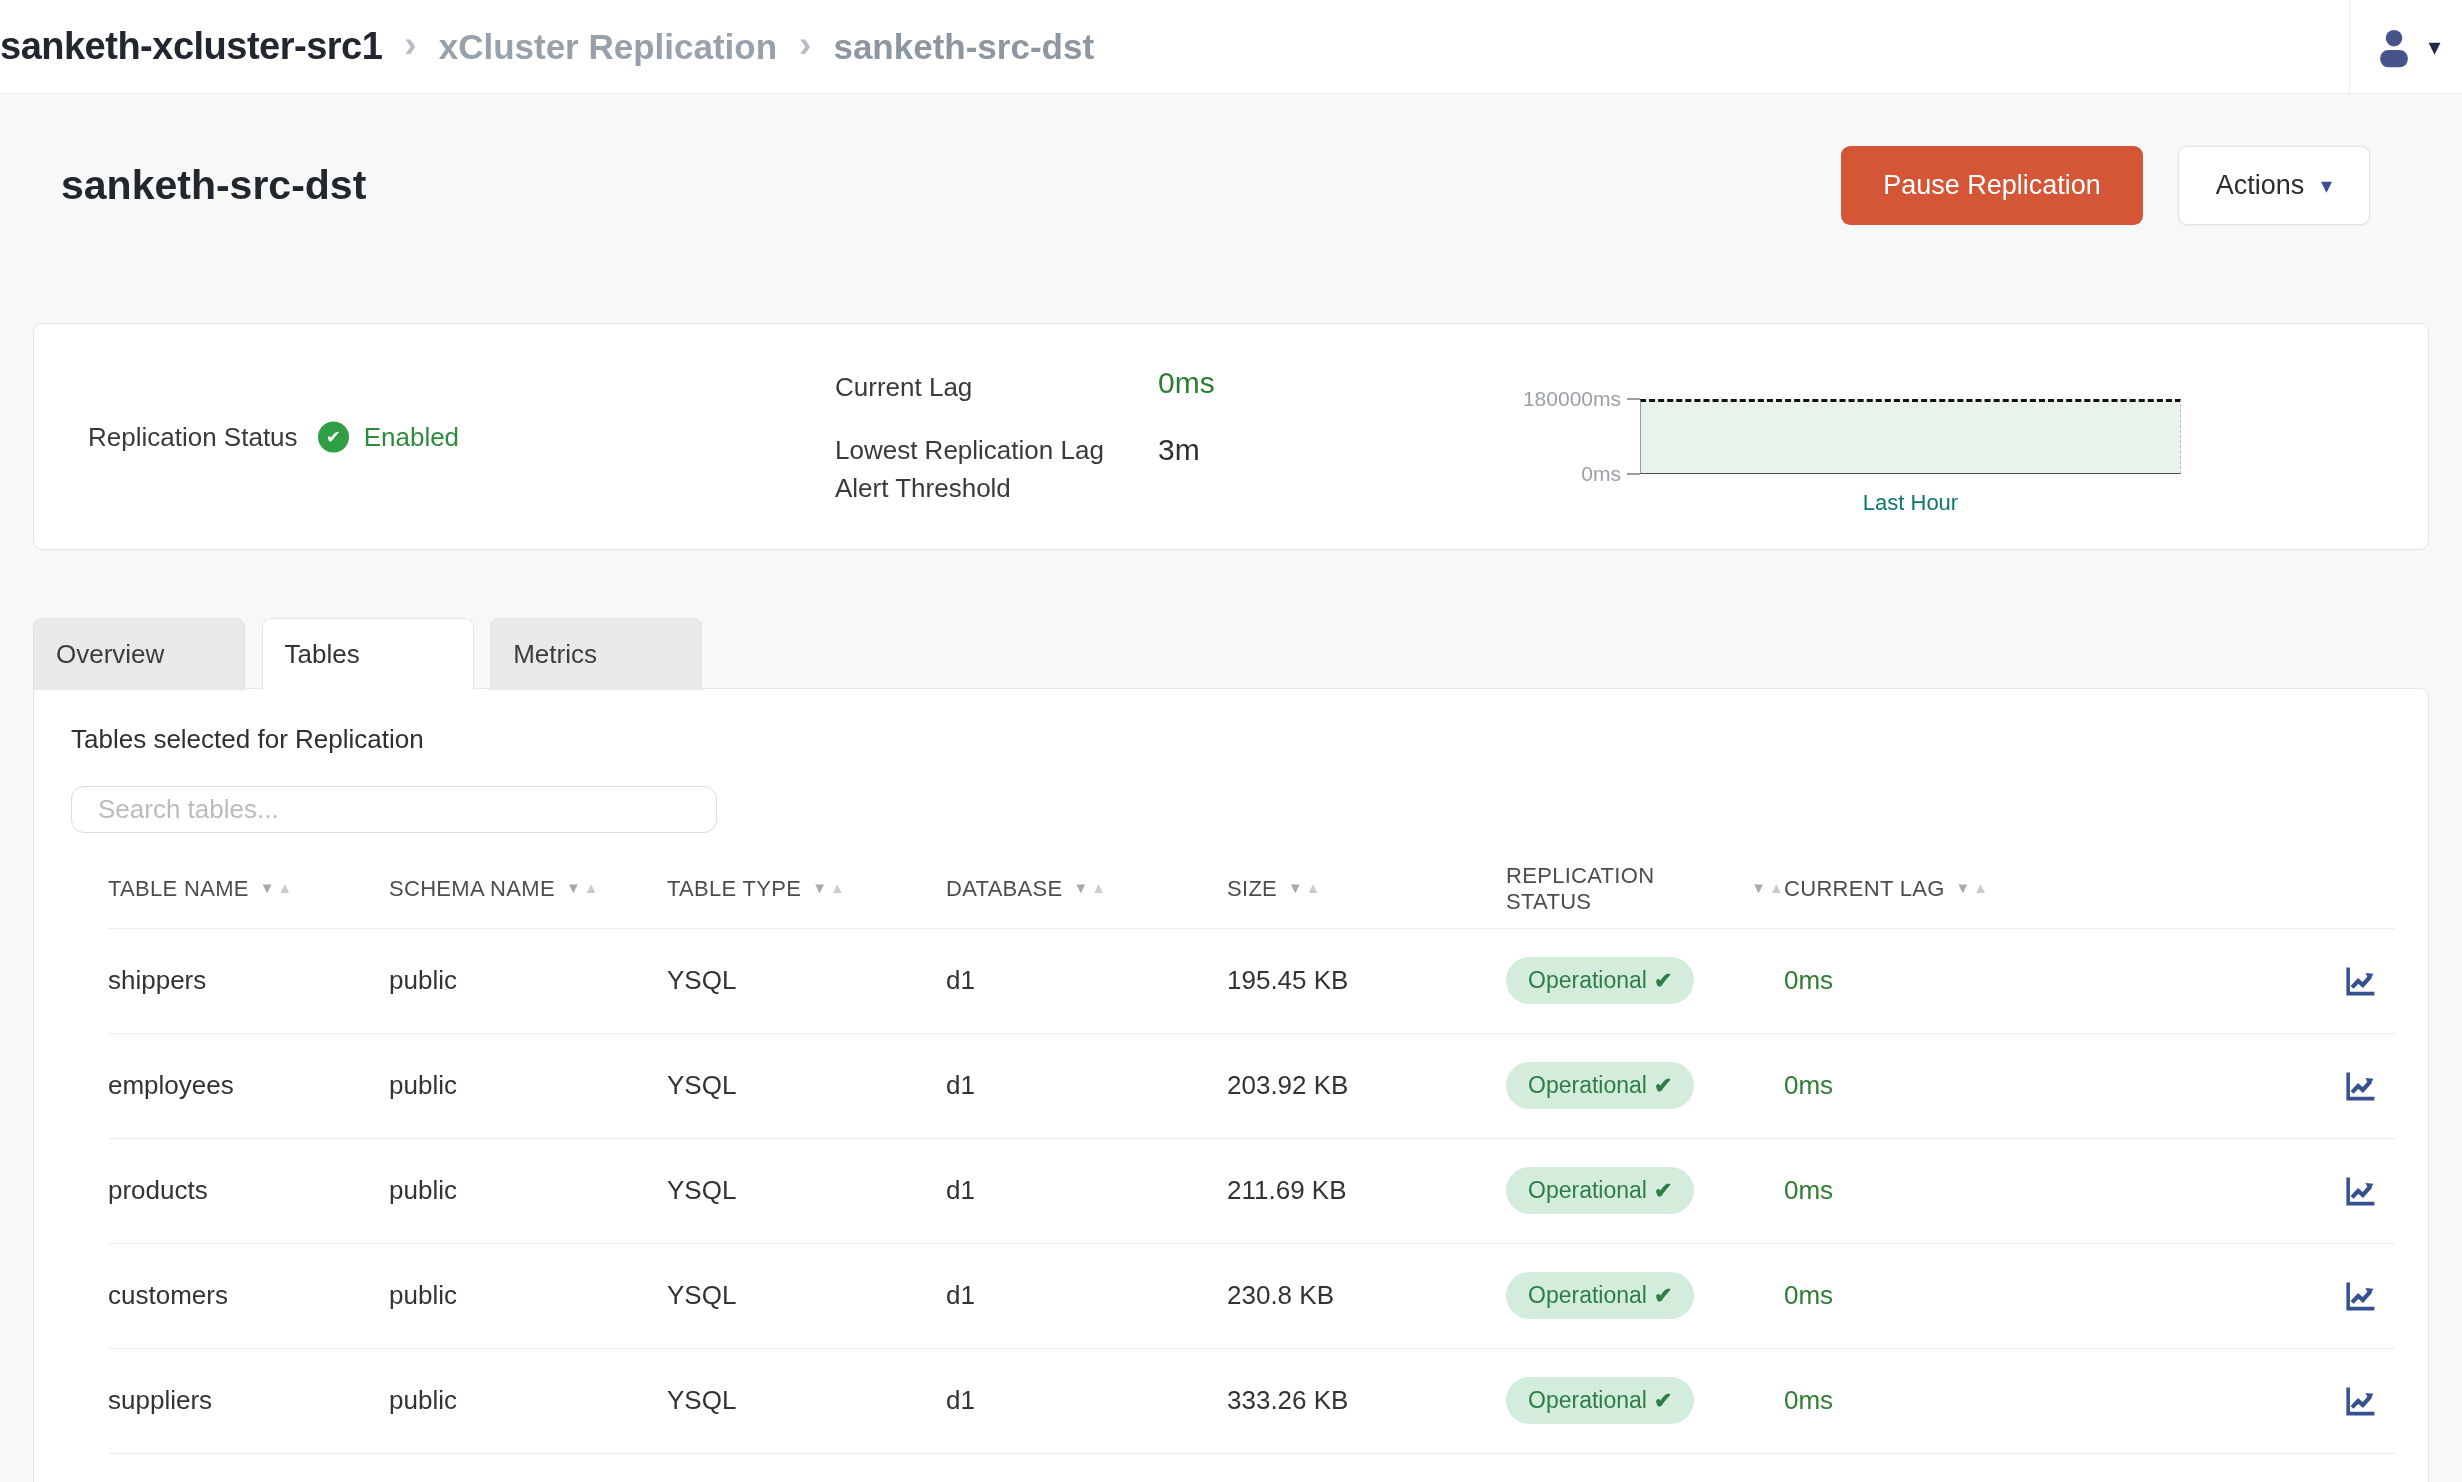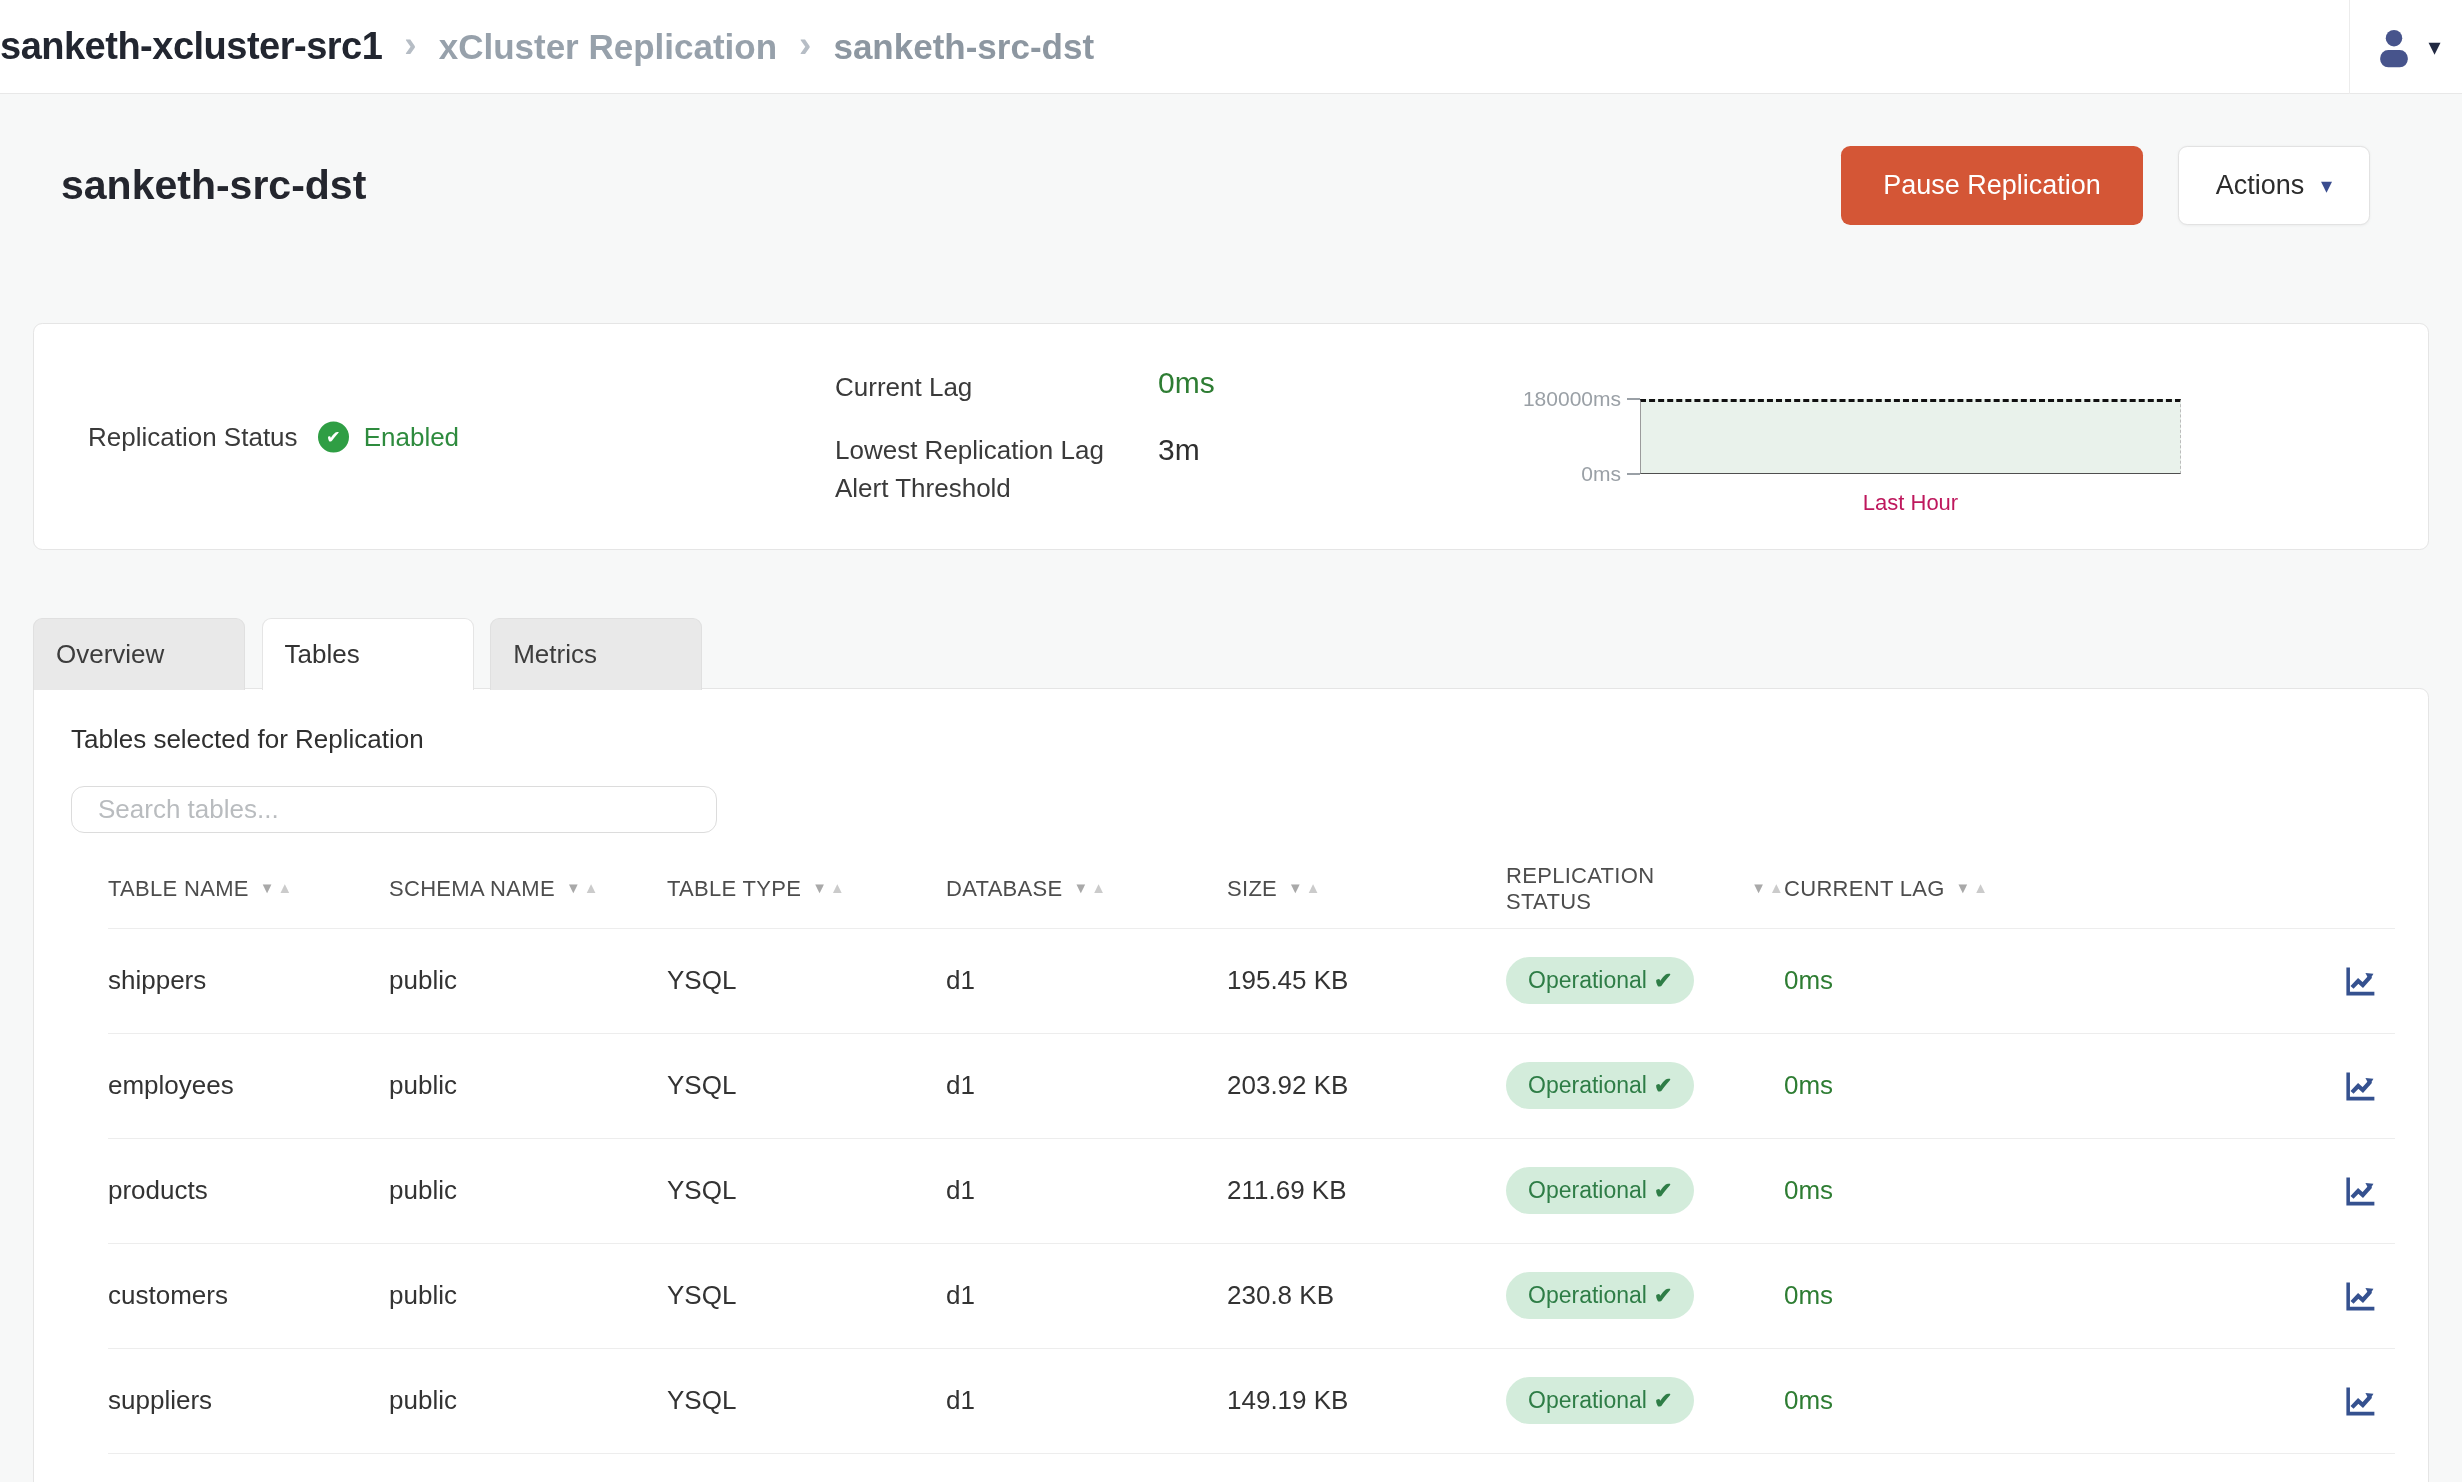--- a/index.html
+++ b/index.html
@@ -71,21 +71,21 @@
   .chart-ylabel-min { top:138px; }
   .chart-tick { position:absolute; width:13px; height:1.8px; background:#9aa0a6; left:1593px; }
   .chart-box {
     position:absolute; left:1606px; top:75px; width:541px; height:75px;
     background:#e9f2eb;
     border-top:3.7px dashed #111;
     border-right:1.8px dashed #bcbcbc;
     border-bottom:1.8px solid #4f4f4f;
     border-left:0.9px solid #9b9b9b;
   }
-  .chart-xlabel { position:absolute; left:1606px; top:166px; width:541px; text-align:center; font-size:22px; color:#be185d; }
+  .chart-xlabel { position:absolute; left:1606px; top:166px; width:541px; text-align:center; font-size:22px; color:#0f766e; }
 
   
   .tabs-row { display:flex; gap:16.6px; margin:59px 0 0 33px; position:relative; z-index:2; }
   .tab {
     height:72px; min-width:212px; padding:0 22px;
     display:flex; align-items:center; justify-content:flex-start;
     font-size:26px; color:#3d3d3d; background:#e9e9e9;
     border:0.9px solid #e0e0e0; border-bottom:none;
     border-radius:9.2px 9.2px 0 0; cursor:pointer;margin-top:9px;
   }
@@ -339,21 +339,21 @@
         <path d="M6.5 16.5l4-4.2 3 2.6 5-5.6" stroke="#35518f" stroke-width="2.7" fill="none"></path>
         <path d="M15.2 7.2l5.2 0.4-2.6 4.4z" fill="#35518f"></path>
       </svg>
     </div>
   </div>
         <div class="trow">
     <div>suppliers</div>
     <div>public</div>
     <div>YSQL</div>
     <div>d1</div>
-    <div>149.19 KB</div>
+    <div>333.26 KB</div>
     <div>
       <span class="badge">
         <span>Operational</span>
         <span class="check">✔</span>
       </span>
     </div>
     <div class="lag-cell">0ms</div>
     <div class="icon-cell">
       <svg width="39" height="37" viewBox="0 0 24 24">
         <path d="M4 3.5v17h17" stroke="#35518f" stroke-width="2.3" fill="none"></path>

